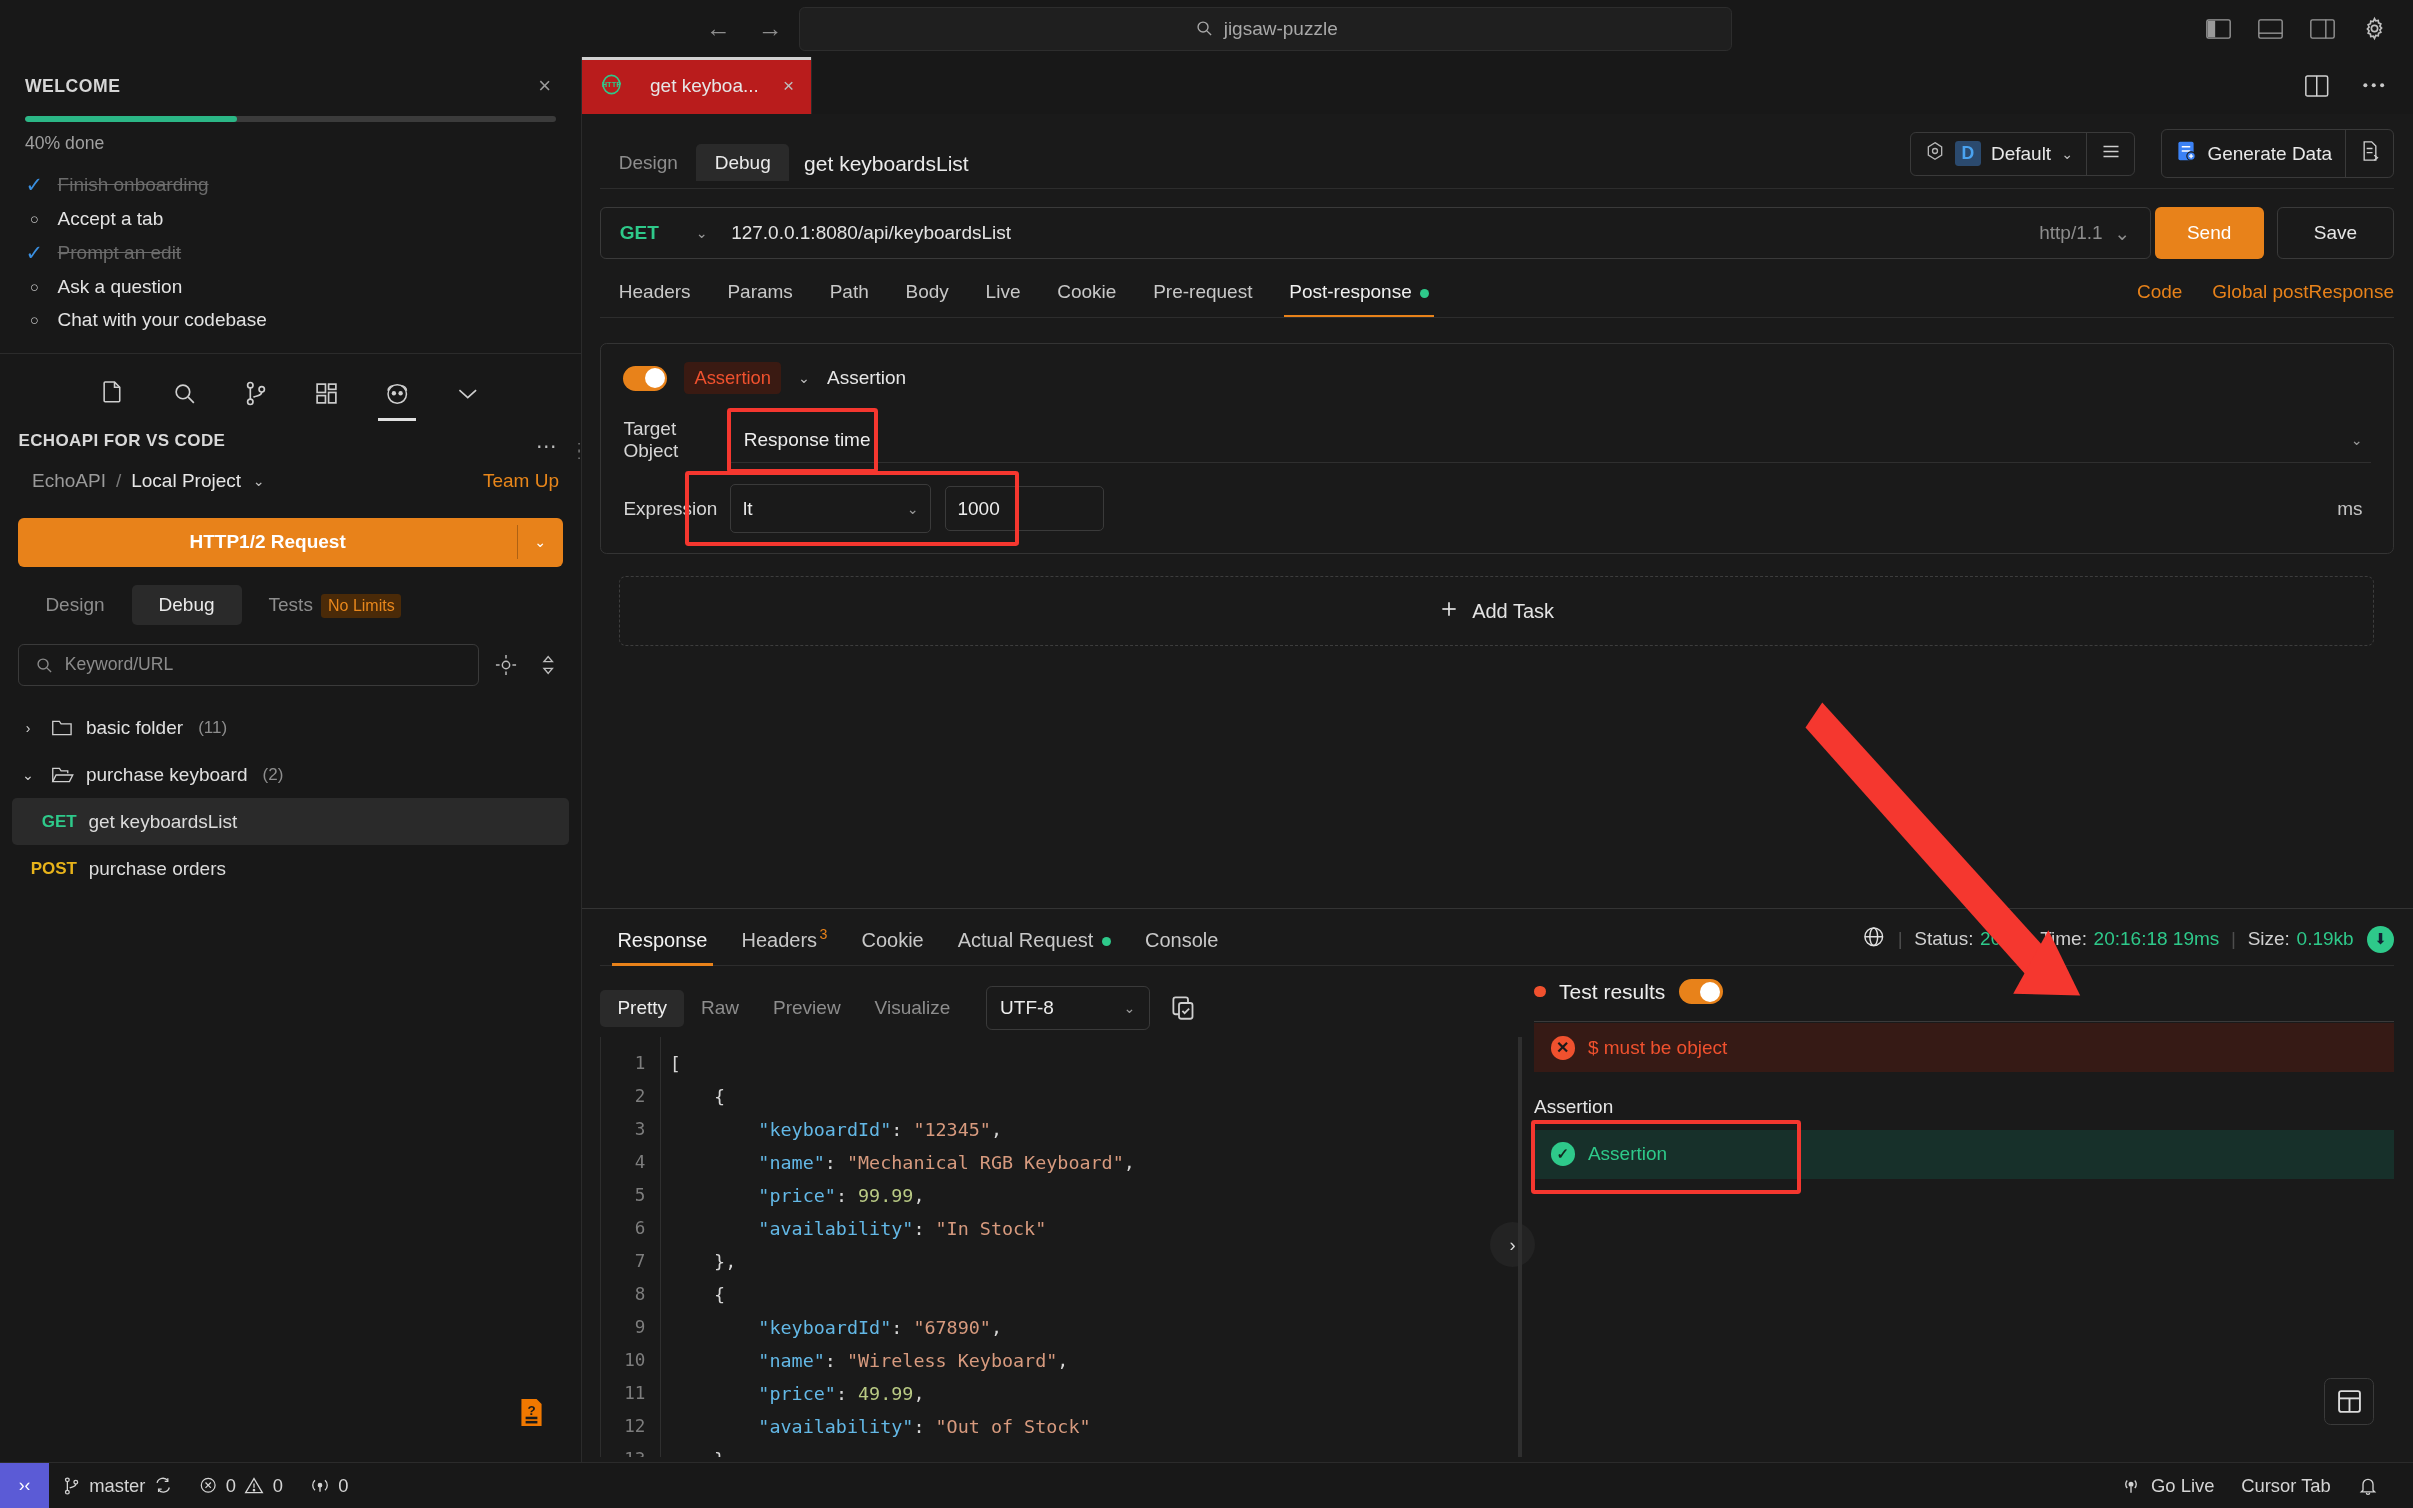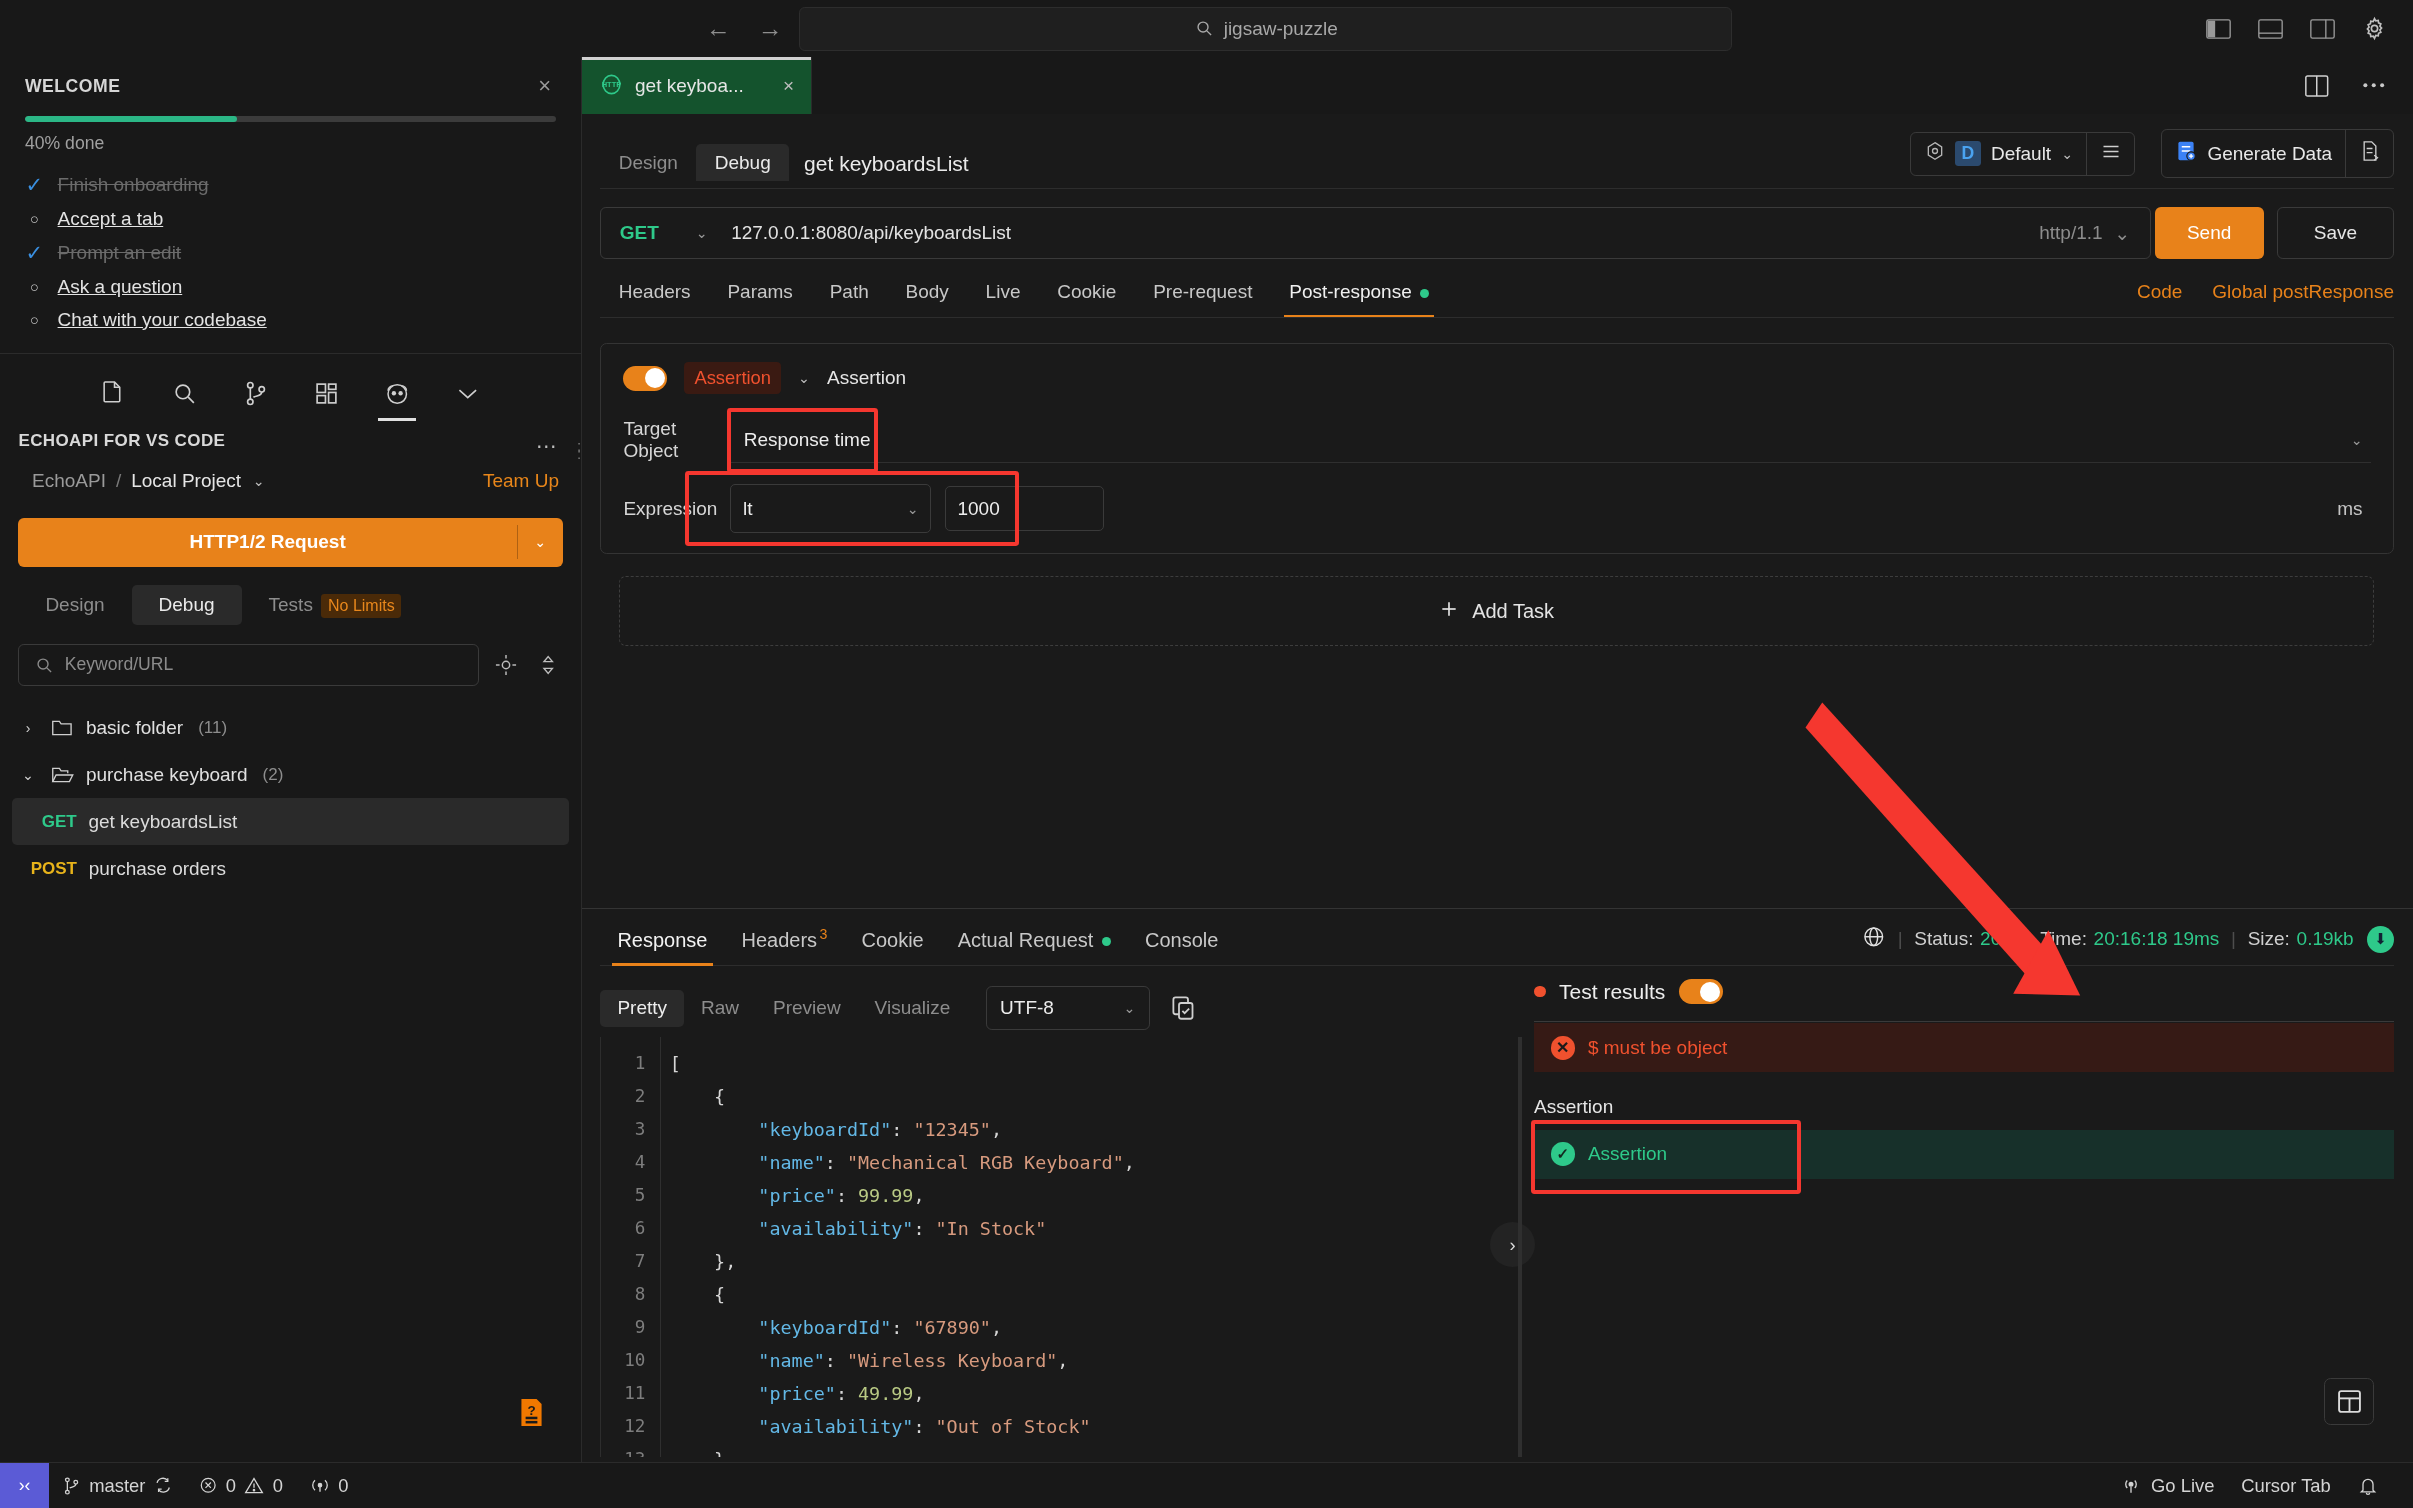--- a/index.html
+++ b/index.html
@@ -38,21 +38,21 @@
   .welcome-head { display: flex; align-items: center; justify-content: space-between; }
   .welcome-title { font-size: 17.6px; letter-spacing: 0.5px; font-weight: 700; color: #d6d6d6; }
   .welcome-close { color: #9a9a9a; font-size: 22px; line-height: 1; cursor: pointer; padding: 0 5px; }
   .progress-track { margin-top: 18.4px; height: 6.7px; background: #3b3b3b; border-radius: 3.4px; overflow: hidden; }
   .progress-fill { height: 100%; background: #2bb786; border-radius: 3.4px; }
   .progress-label { margin-top: 11px; font-size: 17.6px; color: #a0a0a0; }
   .task-list { margin-top: 18.4px; display: flex; flex-direction: column; gap: 11px; }
   .task-row { display: flex; align-items: center; gap: 14.2px; font-size: 19px; cursor: pointer; }
   .task-row .tick { color: #3a8fe0; font-size: 21px; width: 18.4px; text-align: center; }
   .task-row .circ { width: 18.4px; text-align: center; color: #d0d0d0; font-size: 14.2px; }
-  .task-row .tlabel { color: #e3e3e3; text-decoration: underline; }
+  .task-row .tlabel { color: #e3e3e3; }
   .task-row.done .tlabel { color: #6b6b6b; text-decoration: line-through; }
 
   .act-icons { display: flex; align-items: flex-end; justify-content: center; gap: 27px; height: 62px; padding-top: 6.7px; }
   .act-icon { position: relative; width: 44px; height: 45px; display: flex; align-items: center; justify-content: center;
     color: #cfcfcf; cursor: pointer; }
   .act-icon.active::after { content: ""; position: absolute; bottom: -5px; left: 3.4px; right: 3.4px; height: 2.5px; background: #e0e0e0; }
 
   .ext-header { display: flex; align-items: center; justify-content: space-between;
     padding: 11.7px 22px 8.4px 18.4px; }
   .ext-title { font-size: 17px; font-weight: 700; letter-spacing: 0.4px; color: #d9d9d9; }
@@ -94,21 +94,21 @@
   .method { font-size: 17px; font-weight: 700; width: 60px; text-align: right; }
   .m-get { color: #2ec98a; }
   .m-post { color: #e8b31a; }
   .req-name { color: #dcdcdc; font-size: 19px; }
   .help-badge { position: absolute; left: 513px; top: 1337px; width: 37px; height: 37px; }
 
   
   .editor { position: absolute; top: 57px; left: 582px; width: 1832px; height: 1405px; background: #1a1a1a; }
 
   .tabbar { height: 57px; background: #181818; display: flex; align-items: stretch; position: relative; }
-  .tab { width: 230px; background: #14532d; display: flex; align-items: center; gap: 11px; padding: 0 17px;
+  .tab { width: 230px; background: #b91c1c; display: flex; align-items: center; gap: 26px; padding: 0 17px;
     border-right: 0.8px solid #2b2b2b; position: relative; cursor: pointer; }
   .tab.active::before { content: ""; position: absolute; top: 0; left: 0; right: 0; height: 2.5px; background: #d0d0d0; }
   .tab-label { font-size: 19px; color: #e6e6e6; white-space: nowrap; overflow: hidden; }
   .tab-close { color: #bdbdbd; font-size: 19px; margin-left: auto; cursor: pointer; }
   .tabbar-right { margin-left: auto; display: flex; align-items: center; gap: 27px; padding-right: 25px; }
 
   .reqhead { padding: 15px 0 0 0; position: relative; }
   .reqhead-row { display: flex; align-items: flex-end; padding: 0 20px 0 18.4px; position: relative; }
   .dtab { padding: 7.5px 18.4px; font-size: 19px; border-radius: 5px 5px 0 0; cursor: pointer; color: #8d8d8d; }
   .dtab.active { background: #2a2a2a; color: #eaeaea; }

